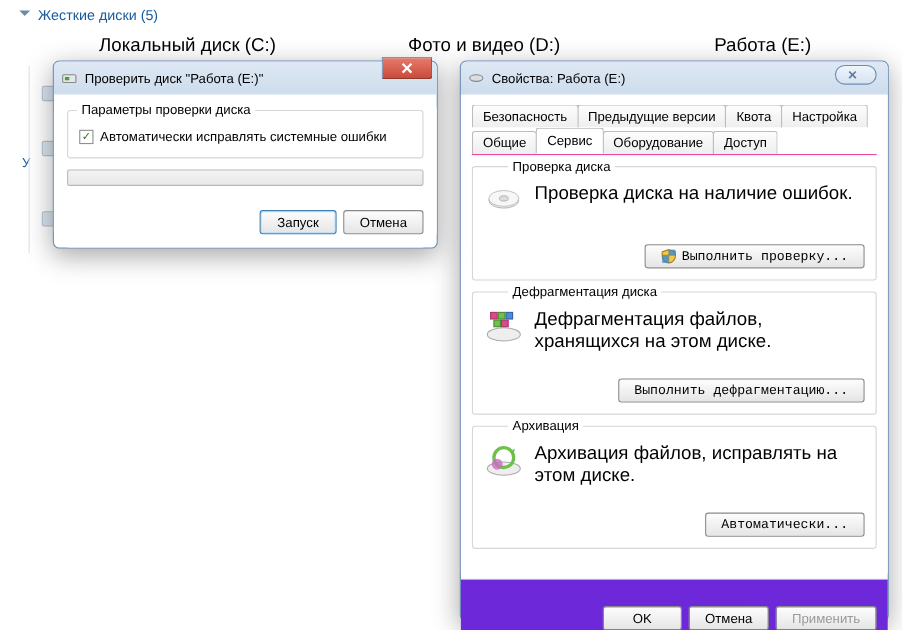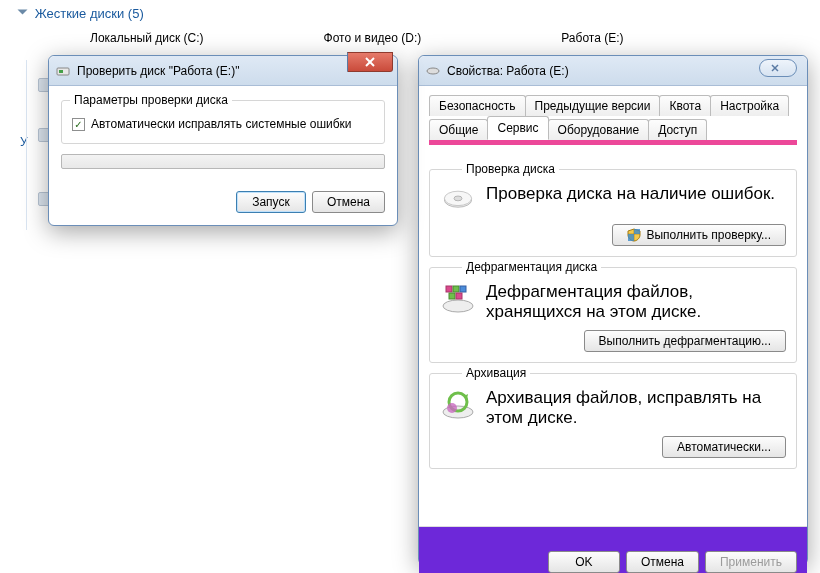--- a/index.html
+++ b/index.html
@@ -12,21 +12,21 @@
     height: 573px;
     overflow: hidden;
     position: relative;
     color: #000;
   }
   
   .explorer-area { position: absolute; left: 20px; top: 0; right: 0; }
   .explorer-header { color: #1a5a9e; font-size: 13px; padding: 6px 0 10px 0; }
   .explorer-header .caret { display: inline-block; width: 0; height: 0; border-top: 5px solid transparent; border-bottom: 5px solid transparent; border-left: 5px solid #6b8aa7; margin-right: 6px; transform: rotate(90deg) translateX(-1px); }
   .drive-row { display: flex; gap: 70px; padding-left: 70px; }
-  .drive-label { font-size: 12px; color: #000; }
+  .drive-label { font-size: 17px; color: #000; }
   .drive-row2 { color:#1a5a9e; margin-top:90px; padding-left:0px;}
   .explorer-left { position:absolute; left:6px; top:60px; border-left:1px solid #d9e4f1; height:170px;}
   .drive-icon-frag { position:absolute; width:22px; height:14px; background:#dbe4ee; border:1px solid #b7c4d3; border-radius:2px;}
   
   
   .win {
     position: absolute;
     background: #fff;
     border: 1px solid #6b8eb8;
     border-radius: 6px;
@@ -92,36 +92,36 @@
     border:1px solid #8a8a8a; border-radius:3px;
     background: linear-gradient(#fdfdfd,#e5e5e5);
     font-size:12px; color:#000; gap:5px;
     white-space:nowrap;
   }
   .btn-default { border-color:#3c7fb1; box-shadow:0 0 0 1px #bfe1fb inset;}
   .btn-disabled { color:#9b9b9b; }
   .btn-row-right { display:flex; justify-content:flex-end; gap:6px; }
   
   
-  .tabstrip { display:flex; flex-wrap:wrap; border-bottom:5px solid #ec4899; margin-bottom:24px;}
+  .tabstrip { display:flex; flex-wrap:wrap; border-bottom:1px solid #ec4899; margin-bottom:10px;}
   .tab {
     border:1px solid #bcbcbc; border-bottom:none;
     background:linear-gradient(#fdfdfd,#eee);
     height:21px; display:flex; align-items:center; justify-content:center;
     font-size:12px; padding:0 9px; margin-right:-1px; margin-top:3px;
     border-radius:3px 3px 0 0;
   }
   .tab.active { background:#fff; height:24px; margin-top:0; position:relative; z-index:2; border-bottom:1px solid #fff; margin-bottom:-1px;}
   .tabrow { display:flex; }
   
   
   .svc-row { display:flex; gap:10px; align-items:flex-start; }
   .svc-icon { width:36px; height:32px; flex:0 0 36px; display:flex; align-items:center; justify-content:center;}
   .svc-text { font-size:17px; }
-  .svc-btn-row { display:flex; justify-content:flex-end; margin-top:8px;}
+  .svc-btn-row { display:flex; justify-content:flex-end; margin-top:24px;font-family:Liberation Mono, monospace;}
   
   .hdd-svg { width:32px; height:22px; }
   
   
   .prop-bottom { display:flex; justify-content:flex-end; gap:6px; padding:24px 10px; border-top:1px solid #ddd; background:#6d28d9; border-radius:0 0 6px 6px;}
   
   
   #check-window { left:48px; top:55px; width:350px; }
   #check-window .win-body { padding:14px 12px 12px;border-radius:15px; }
   

